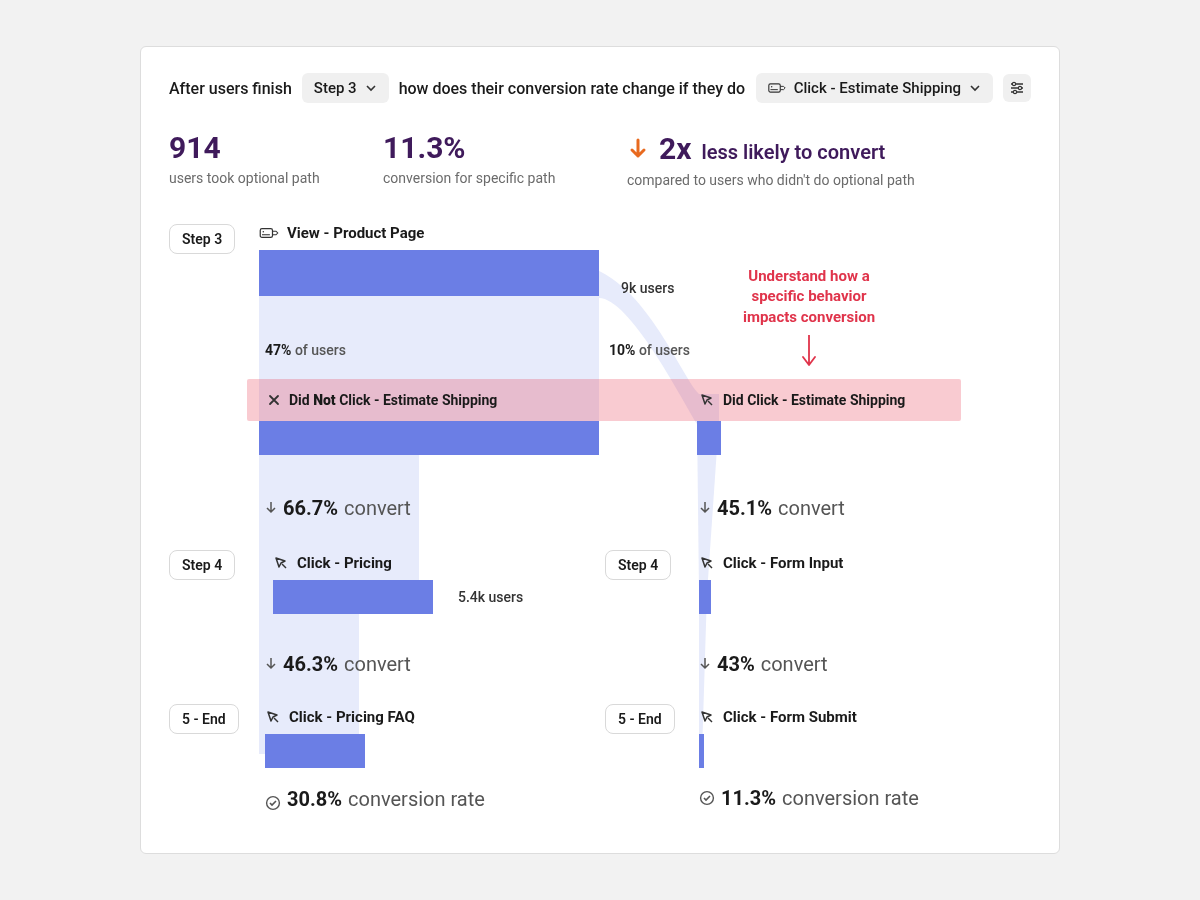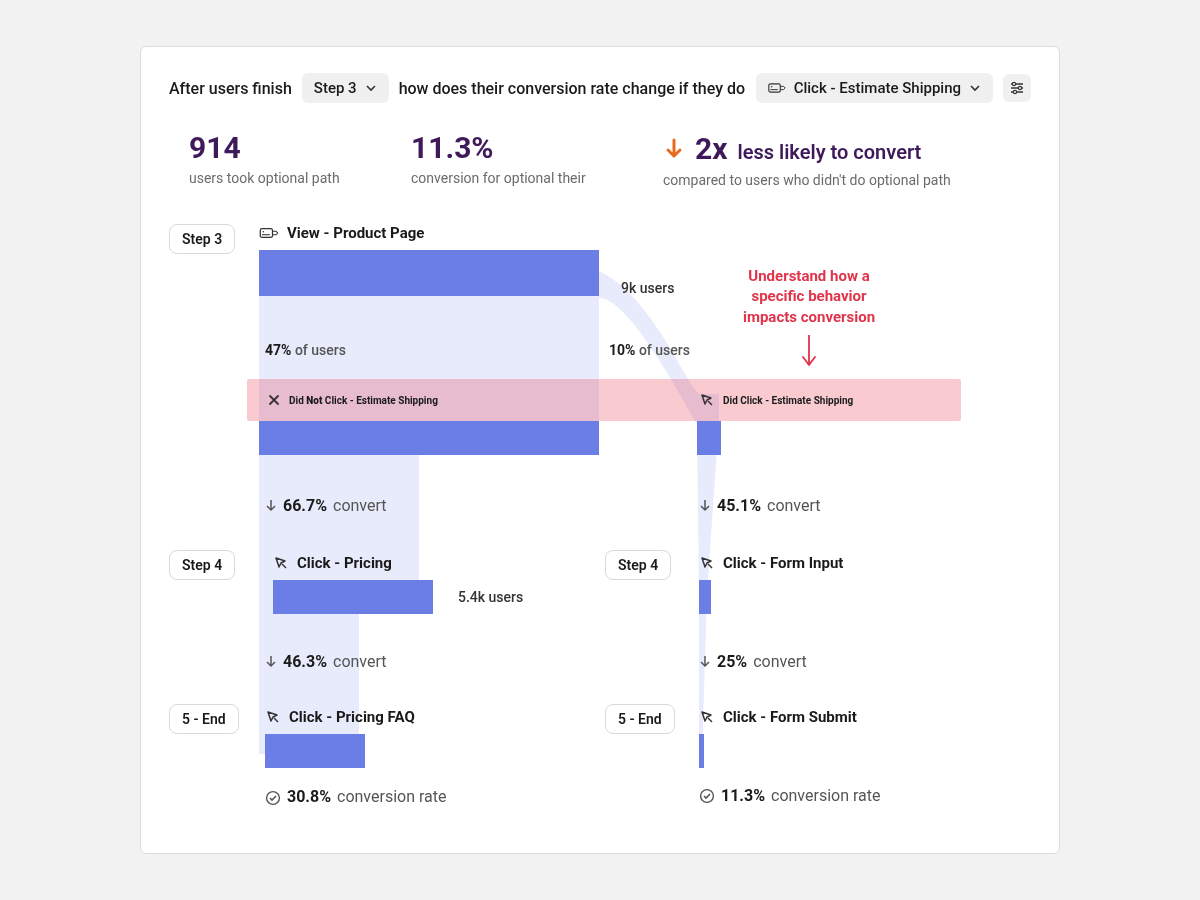--- a/index.html
+++ b/index.html
@@ -48,23 +48,22 @@
     height: 28px;
     background: #f0f0f0;
     border-radius: 6px;
     cursor: pointer;
   }
   .push-right { margin-left: auto; }
 
   
   .metrics {
     display: flex;
-    gap: 12px;
+    gap: 4px;
     margin-bottom: 36px;
-    margin-left: 20px;
   }
   .metric { flex-shrink: 0; }
   .metric:nth-child(1){ width: 210px; }
   .metric:nth-child(2){ width: 240px; }
   .metric-big {
     font-size: 30px;
     font-weight: 700;
     color: #3f1a5b;
     line-height: 1.1;
   }
@@ -145,21 +144,21 @@
   }
 
   .pct-label {
     font-size: 14px;
     color: #555;
     font-weight: 500;
   }
   .pct-label strong { font-weight: 700; color: #1a1a1a; }
 
   .convert-line {
-    font-size: 16px;
+    font-size: 20px;
     color: #555;
     display: flex;
     align-items: center;
     gap: 6px;
   }
   .convert-line strong { color: #1a1a1a; font-weight: 700; }
 
   .highlight-strip {
     position: absolute;
     left: -12px;
@@ -169,21 +168,21 @@
     border-radius: 2px;
     z-index: 2;
   }
   .highlight-inner {
     position: relative;
     z-index: 3;
     display: flex;
     align-items: center;
     height: 42px;
     gap: 8px;
-    font-size: 10px;
+    font-size: 14px;
     font-weight: 700;
     color: #1a1a1a;
   }
 
   .annot {
     position: absolute;
     color: #e0344b;
     font-size: 15px;
     font-weight: 700;
     text-align: center;
@@ -243,21 +242,21 @@
     </span>
   </div>
 
   <div class="metrics">
     <div class="metric">
       <div class="metric-big">914</div>
       <div class="metric-sub">users took optional path</div>
     </div>
     <div class="metric">
       <div class="metric-big">11.3%</div>
-      <div class="metric-sub">conversion for optional their</div>
+      <div class="metric-sub">conversion for specific path</div>
     </div>
     <div class="metric">
       <div class="likely-row">
         <span class="down-arrow-big ico">
           <svg width="22" height="24" viewBox="0 0 22 24">
               <path d="M11 2v16M5 12l6 6 6-6" stroke="#e86a1f" stroke-width="3" fill="none" stroke-linecap="round" stroke-linejoin="round"></path>
             </svg>
         </span>
         <span class="likely-mult">2x</span>
         <span class="likely-text">less likely to convert</span>
@@ -411,21 +410,21 @@
           </span>
         <strong>46.3%</strong>
         <span>convert</span>
       </span>
       <span class="convert-line" style="position:absolute; left:440px;">
         <span class="ico">
             <svg width="12" height="14" viewBox="0 0 12 14">
               <path d="M6 1v10M2 7l4 4 4-4" stroke="#555" stroke-width="1.5" fill="none"></path>
             </svg>
           </span>
-        <strong>25%</strong>
+        <strong>43%</strong>
         <span>convert</span>
       </span>
     </div>
 
     <div class="row" style="top:480px;">
       <div class="step-badge" style="top:0;">5 - End</div>
       <div class="step-badge" style="top:0; left:346px;">5 - End</div>
 
       <div style="position:absolute; left:6px; top:4px;">
         <div class="label-line">

